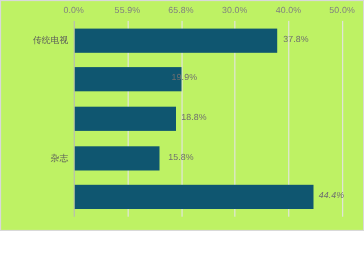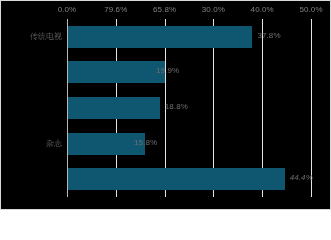--- a/index.html
+++ b/index.html
@@ -9,21 +9,21 @@
   }
   body {
     font-family: "Liberation Sans", "DejaVu Sans", sans-serif;
   }
 
   #chart-frame {
     position: relative;
     width: 331px;
     height: 210px;
     box-sizing: border-box;
-    background: #000000;
+    background: #bef264;
     border: 1px solid #d9d9d9;
     overflow: hidden;
   }
 
   
   #x-axis-labels {
     position: absolute;
     left: 0;
     top: 0;
     width: 331px;
@@ -108,21 +108,21 @@
     text-align: right;
   }
 </style>
 </head>
 <body>
 
 <div id="chart-frame">
 
   <div id="x-axis-labels">
       <div class="x-tick-label" style="left: 66px;">0.0%</div>
-      <div class="x-tick-label" style="left: 114.8px;">79.6%</div>
+      <div class="x-tick-label" style="left: 114.8px;">55.9%</div>
       <div class="x-tick-label" style="left: 163.6px;">65.8%</div>
       <div class="x-tick-label" style="left: 212.4px;">30.0%</div>
       <div class="x-tick-label" style="left: 261.2px;">40.0%</div>
       <div class="x-tick-label" style="left: 310px;">50.0%</div>
     </div>
 
   <div id="plot-area">
     <div id="gridlines">
         <div class="gridline" style="left: 48.8px;"></div>
         <div class="gridline" style="left: 97.6px;"></div>
@@ -139,21 +139,21 @@
         <div class="bar-row" style="top: 42.4px;">
           <div class="bar" style="width: 97.112px; background: rgb(15, 86, 112);"></div>
           <div class="bar-value" style="left: 89px;">19.9%</div>
         </div>
         <div class="bar-row" style="top: 78px;">
           <div class="bar" style="width: 91.744px; background: rgb(15, 86, 112);"></div>
           <div class="bar-value" style="left: 97.744px;">18.8%</div>
         </div>
         <div class="bar-row" style="top: 113.6px;">
           <div class="bar" style="width: 77.104px; background: rgb(15, 86, 112);"></div>
-          <div class="bar-value" style="left: 67px;">15.8%</div>
+          <div class="bar-value" style="left: 86px;">15.8%</div>
         </div>
         <div class="bar-row" style="top: 149.2px;">
           <div class="bar" style="width: 216.672px; background: rgb(15, 86, 112);"></div>
           <div class="bar-value" style="left: 222.672px; font-style: italic;">44.4%</div>
         </div>
       </div>
   </div>
 
   <div id="y-axis-labels">
       <div class="y-cat-label" style="top: 6.8px;">传统电视</div>

